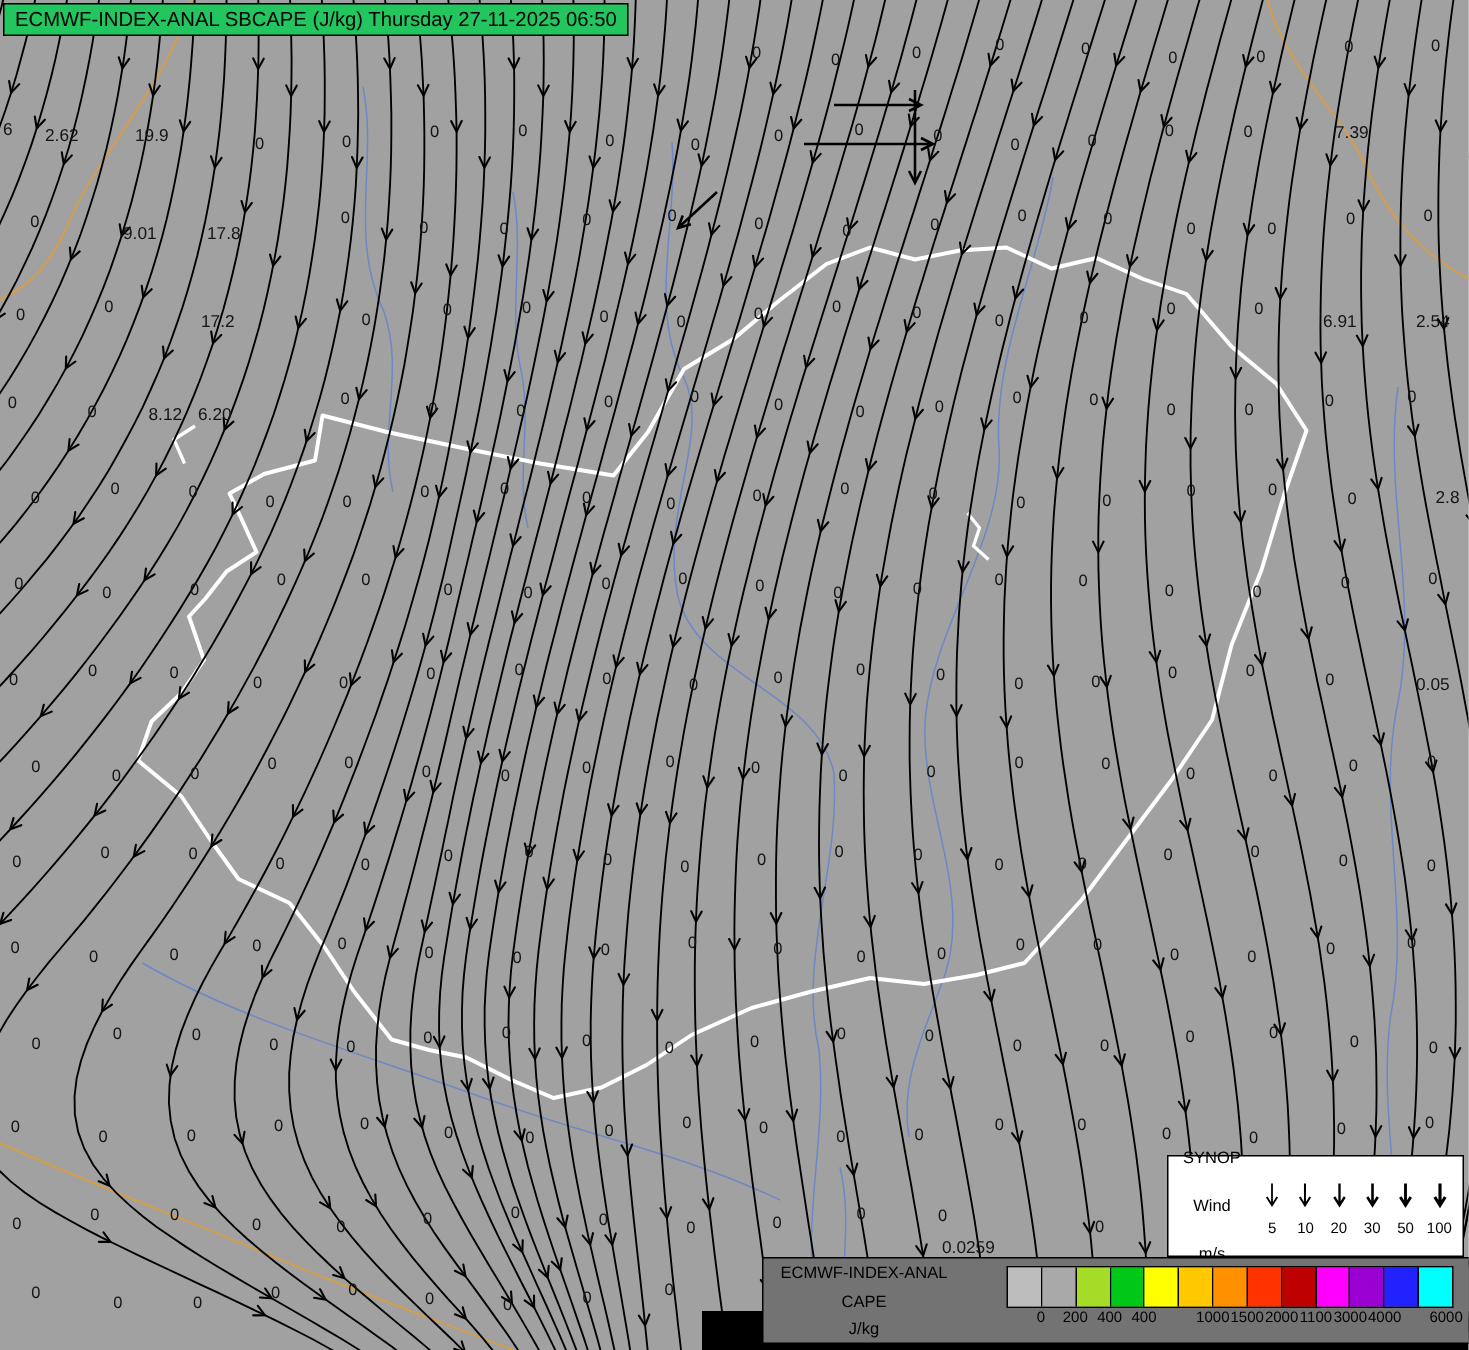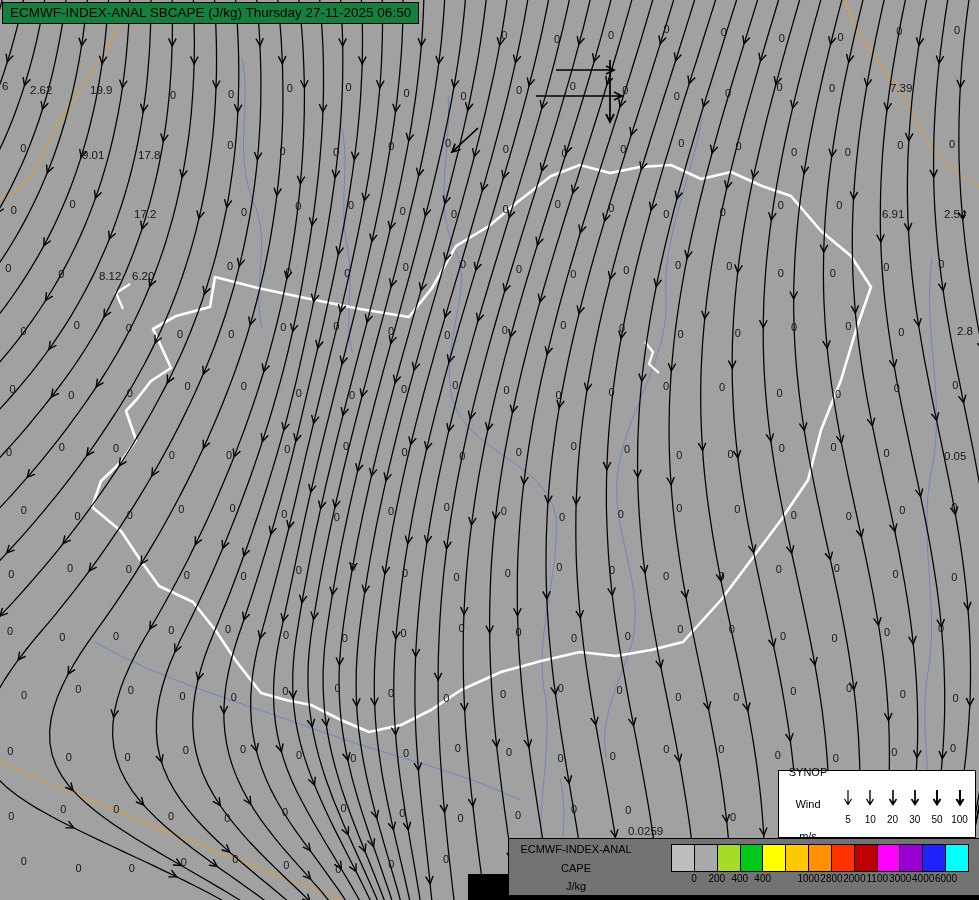--- a/index.html
+++ b/index.html
@@ -1,20 +1,20 @@
 <!DOCTYPE html>
 <html><head>
 <meta charset="utf-8">
 <style>
   html,body{margin:0;padding:0;}
   body{width:979px;height:900px;overflow:hidden;font-family:"Liberation Sans",sans-serif;}
   .screen{position:relative;width:979px;height:900px;background:#a1a1a1;overflow:hidden;}
   #map-svg{position:absolute;left:0;top:0;z-index:1;}
 
-  .title-box{position:absolute;left:2px;top:2px;z-index:3;border:1px solid #000;background:#15803d;}
+  .title-box{position:absolute;left:2px;top:2px;z-index:3;border:1px solid #000;background:#22c55e;}
   .title-row{padding:0 7px;font-size:13.5px;line-height:20px;color:#000;white-space:nowrap;}
   .title-row.shaded{background:#d9d9d9;}
 
   .black-bar{position:absolute;left:468px;top:874px;width:511px;height:26px;background:#000;z-index:2;}
 
   .synop-box{position:absolute;left:778px;top:770px;width:196px;height:66px;background:#fff;
     border:1px solid #000;z-index:3;display:flex;}
   .synop-left{width:58px;display:flex;flex-direction:column;justify-content:center;align-items:center;
     font-size:11px;color:#000;gap:20px;}
   .synop-right{flex:1;display:flex;flex-direction:column;justify-content:center;padding-right:4px;}
@@ -448,23 +448,23 @@
           <div class="cape-cell" style="background: rgb(34, 34, 255);"></div>
           <div class="cape-cell" style="background: rgb(0, 255, 255);"></div>
         </div>
       <div class="cape-ticks" id="cape-ticks">
           <span style="left: 7.69231%;">0</span>
           <span style="left: 15.3846%;">200</span>
           <span style="left: 23.0769%;">400</span>
           <span style="left: 30.7692%;">400</span>
           <span style="left: 38.4615%; margin-top: 36px;">800</span>
           <span style="left: 46.1538%;">1000</span>
-          <span style="left: 53.8462%;">2800</span>
+          <span style="left: 53.8462%;">1500</span>
           <span style="left: 61.5385%;">2000</span>
           <span style="left: 69.2308%;">1100</span>
           <span style="left: 76.9231%;">3000</span>
           <span style="left: 84.6154%;">4000</span>
-          <span style="left: 92.3077%;">6000</span>
+          <span style="left: 92.3077%; padding-left: 36px;">6000</span>
         </div>
     </div>
   </div>
 
 </div>
 
 </body></html>

